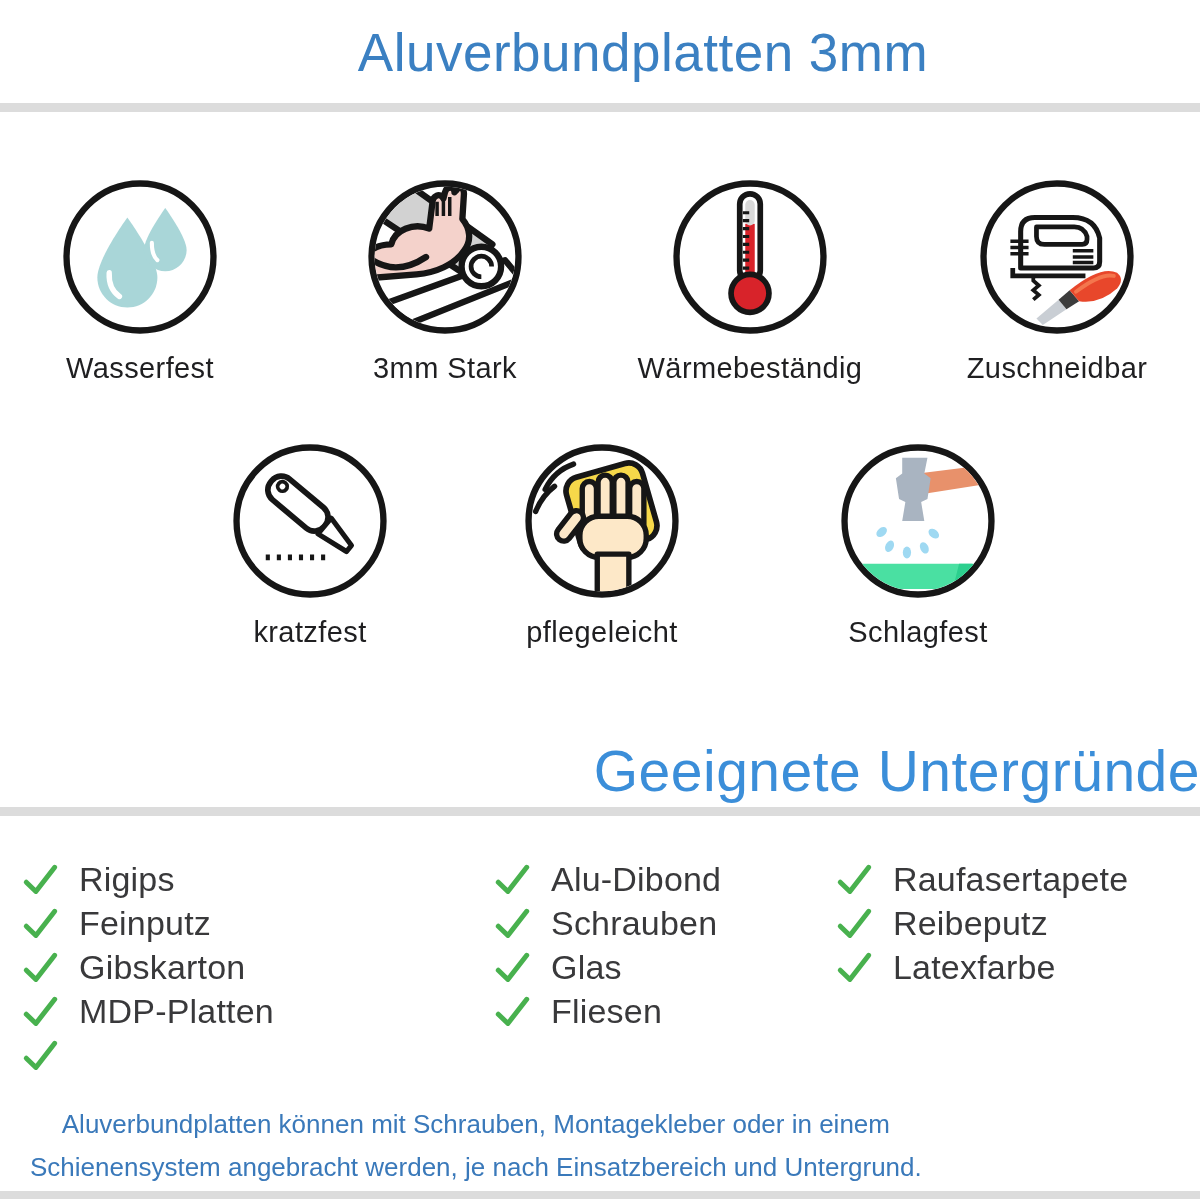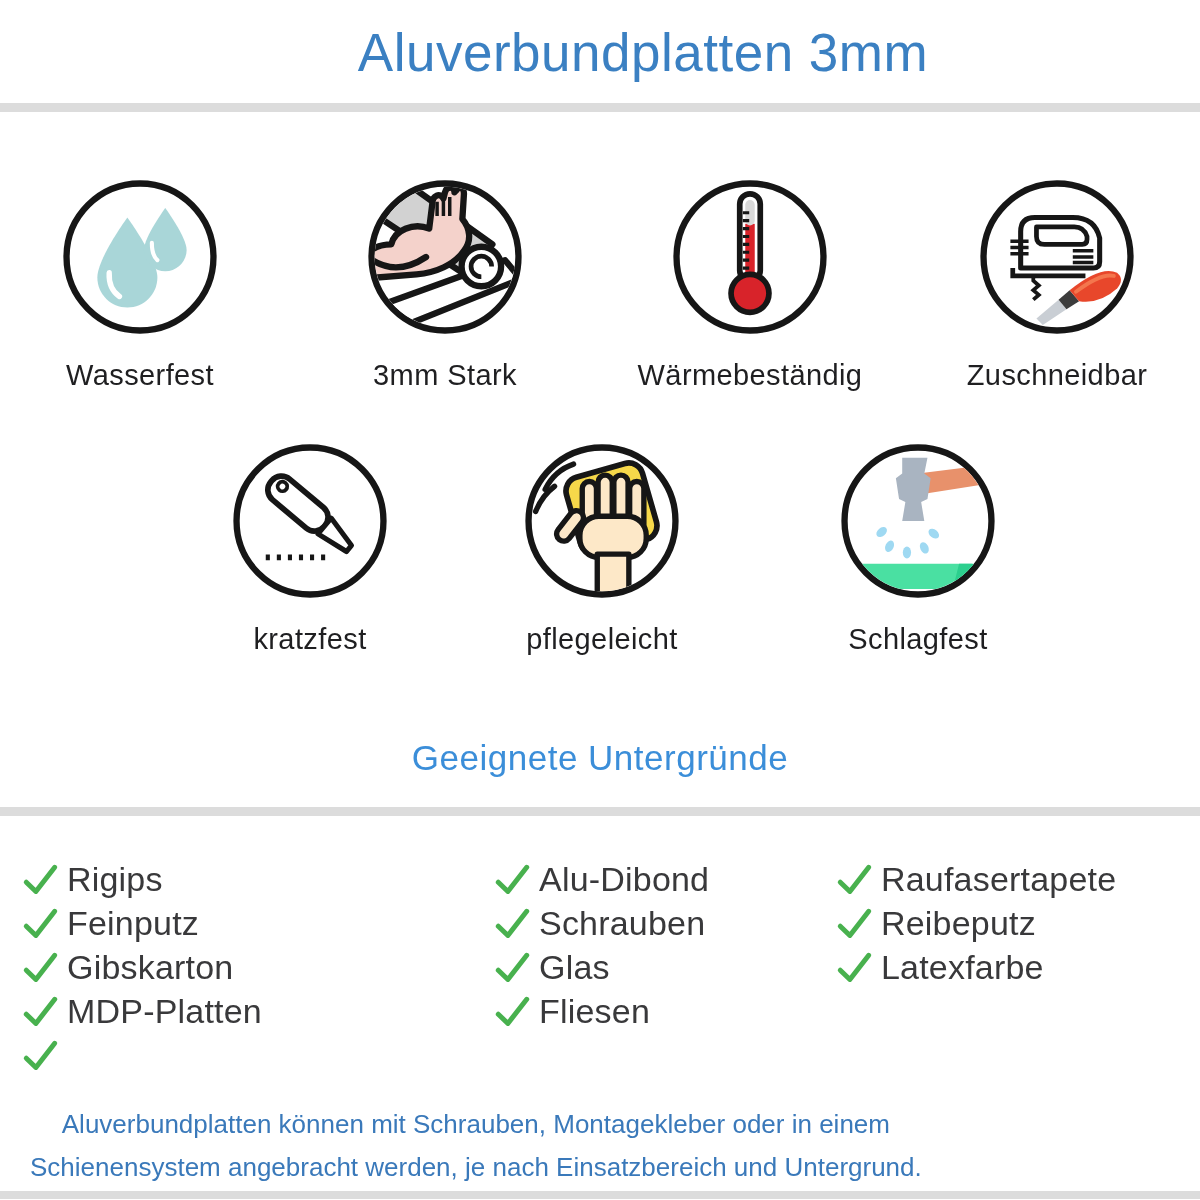--- a/index.html
+++ b/index.html
@@ -1,26 +1,26 @@
 <!DOCTYPE html>
 <html><head>
 <meta charset="utf-8">
 <style>
   html,body{margin:0;padding:0;background:#fff;}
   .canvas{position:relative;width:1200px;height:1200px;background:#ffffff;
           font-family:"Liberation Sans",sans-serif;overflow:hidden;}
   .headline{position:absolute;left:0;width:100%;text-align:center;margin:0;font-weight:400;}
   .title{font-size:53px;color:#3b80c2;letter-spacing:.5px;margin-left:43px;}
-  .section{font-size:35px;color:#3b8ed9;letter-spacing:.5px;}
+  .section{font-size:57px;color:#3b8ed9;letter-spacing:.5px;text-align:right;}
   .divider{position:absolute;left:0;width:100%;background:#dcdcdc;}
   .feature{position:absolute;width:300px;display:flex;flex-direction:column;align-items:center;}
   .ficon svg{display:block;width:158px;height:158px;}
-  .flabel{margin-top:23px;font-size:29px;color:#1f1f21;letter-spacing:.4px;white-space:nowrap;}
+  .flabel{margin-top:16px;font-size:29px;color:#1f1f21;letter-spacing:.4px;white-space:nowrap;}
   .sub-col{position:absolute;top:857px;}
-  .sub-row{display:flex;align-items:center;height:44px;gap:8px;}
+  .sub-row{display:flex;align-items:center;height:44px;gap:20px;}
   .chk{width:37px;height:32px;flex:0 0 auto;}
   .chk path{fill:none;stroke:#48b14e;stroke-width:14;stroke-linecap:round;stroke-linejoin:round;}
   .sub-label{font-size:34px;color:#39393b;letter-spacing:.2px;white-space:nowrap;}
   .footer{position:absolute;left:30px;top:1103px;font-size:26px;line-height:43px;color:#3a79ba;text-align:center;}
 </style>
 </head>
 <body>
 
 <div class="canvas">
 

